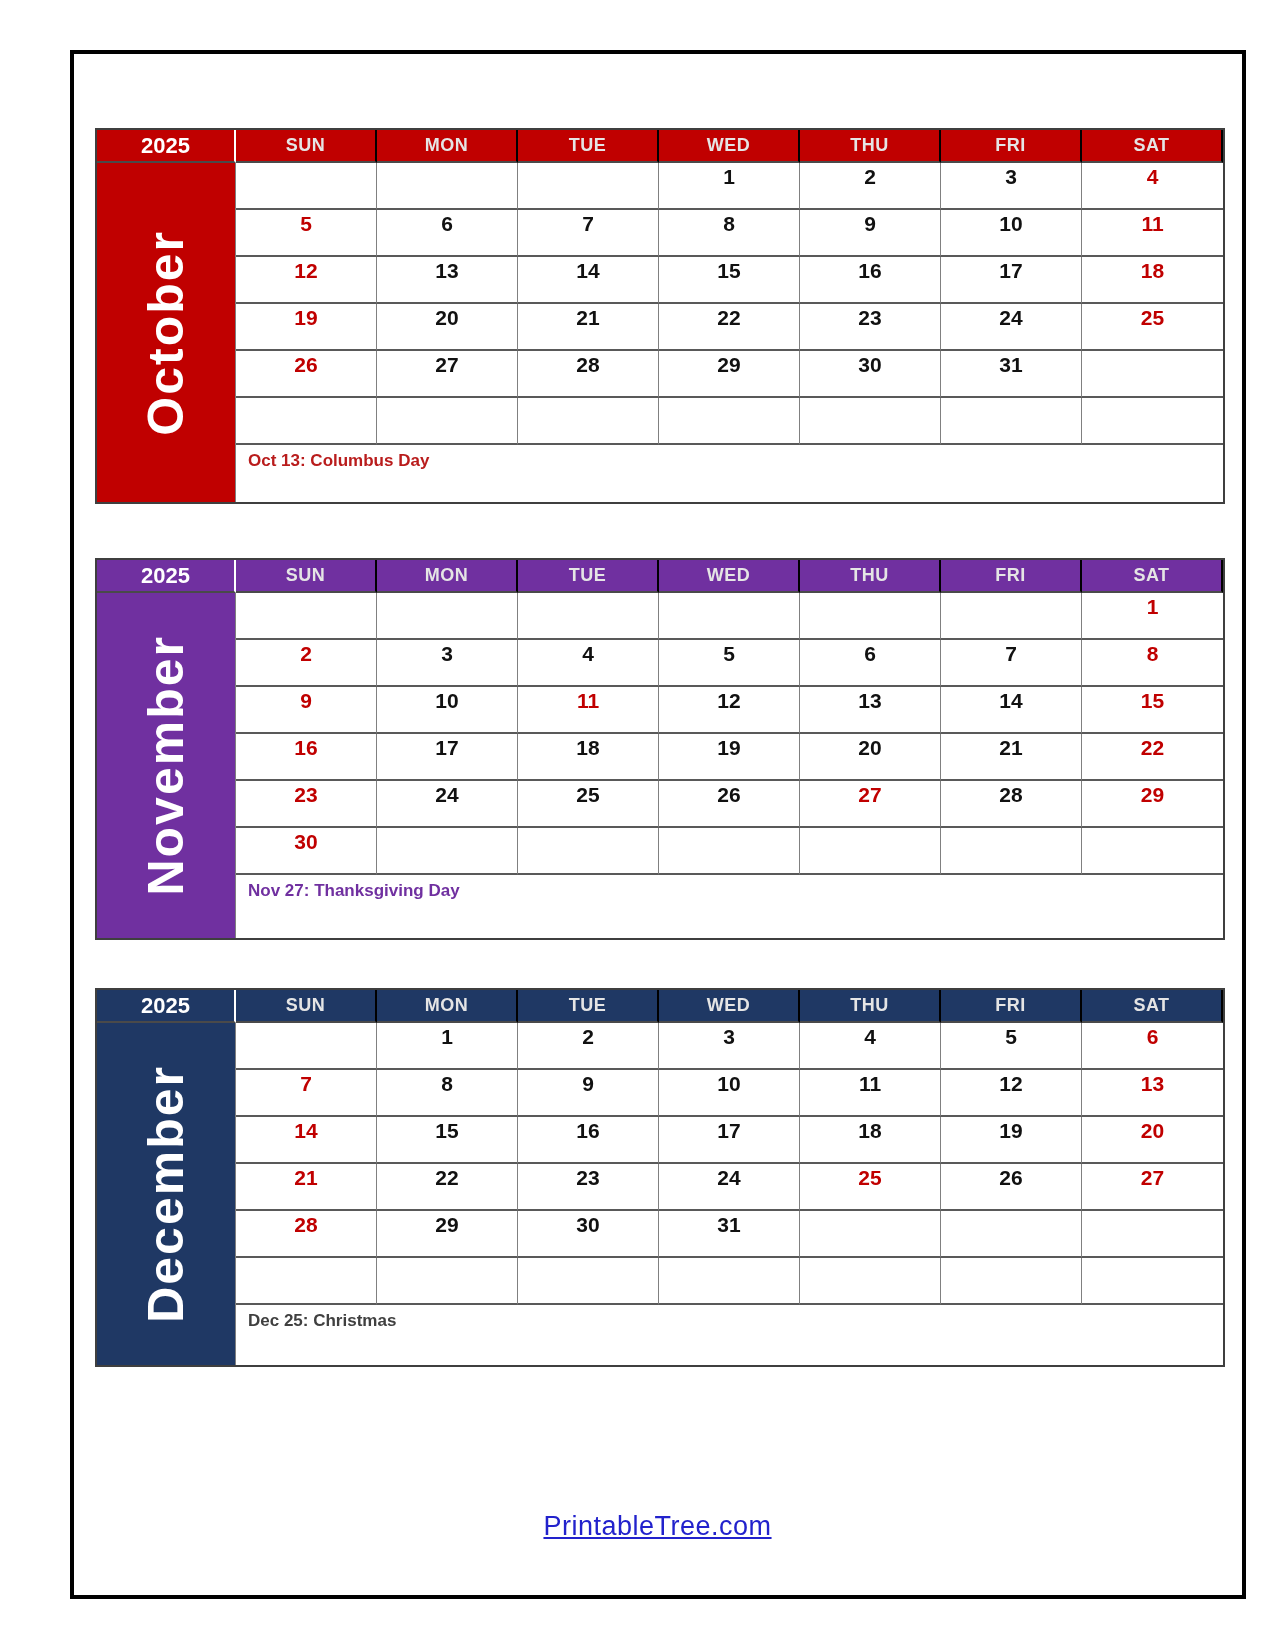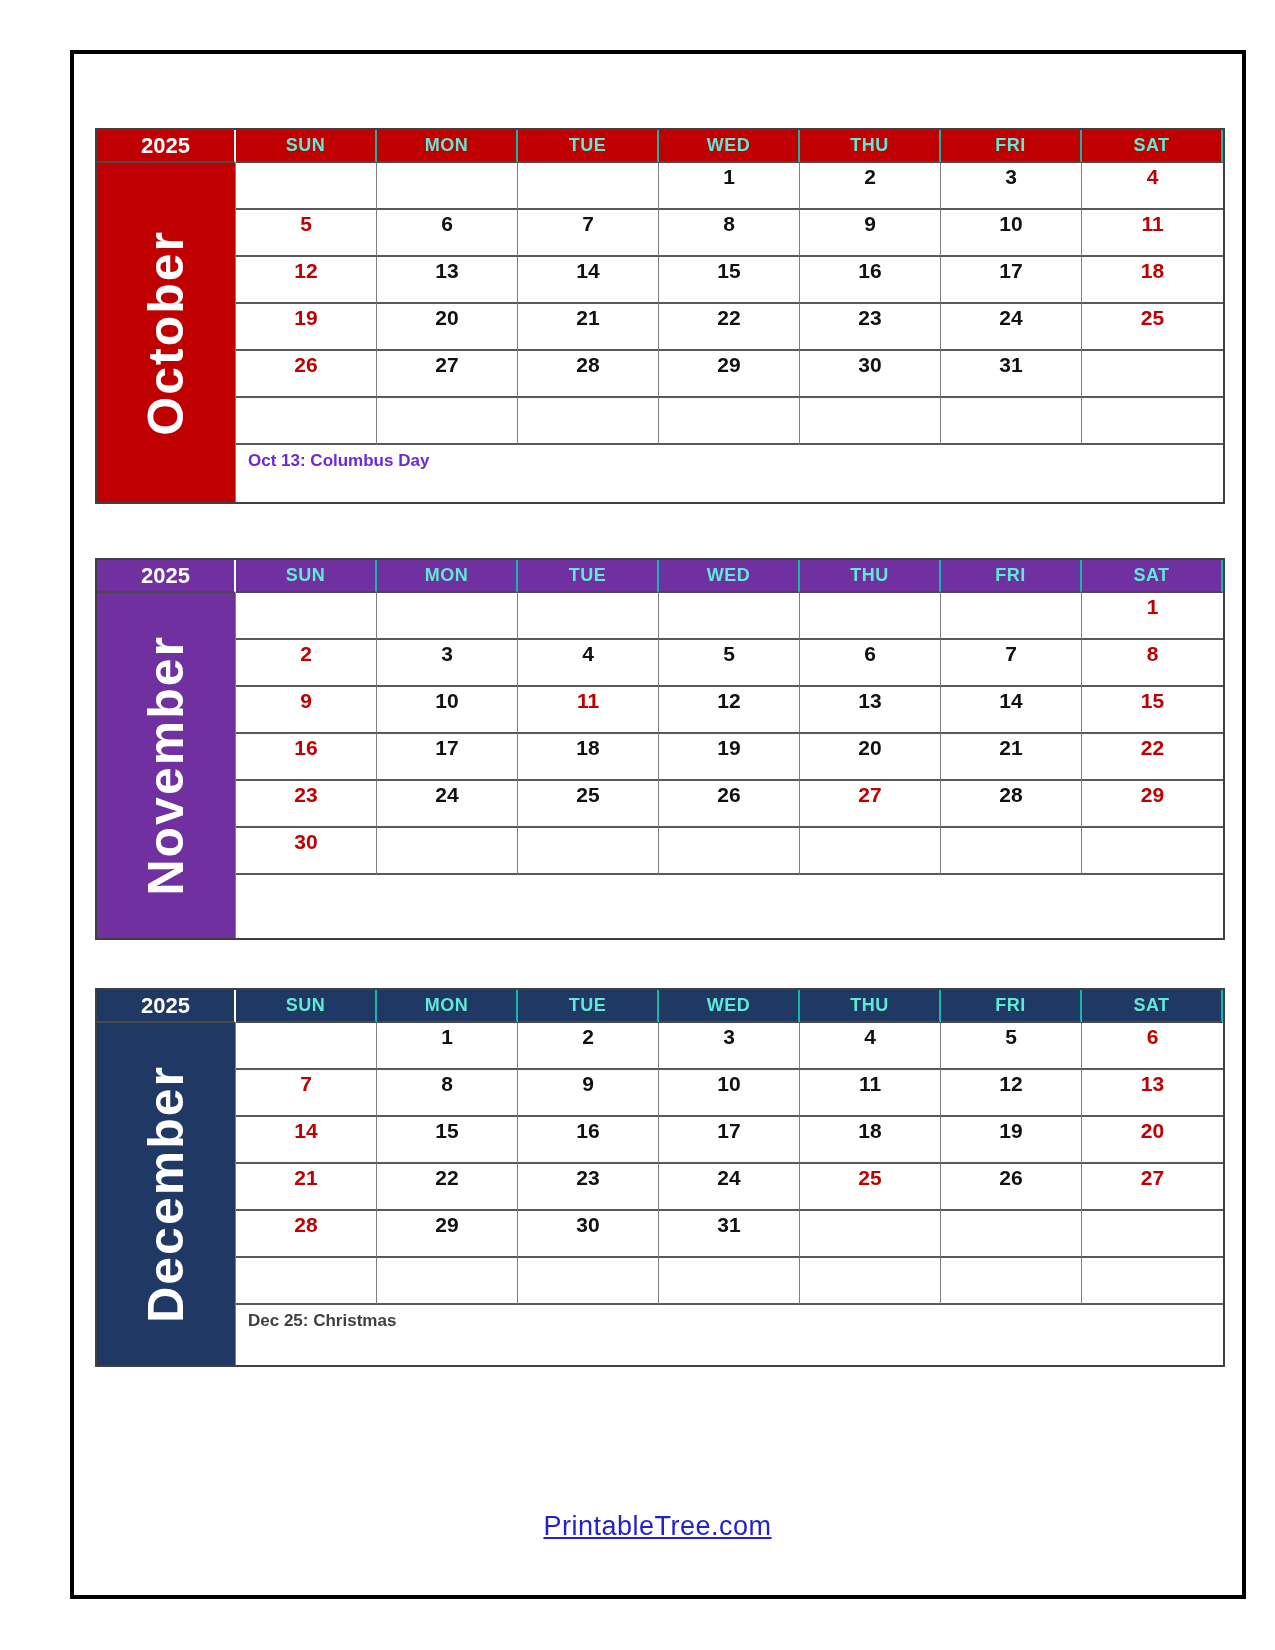--- a/index.html
+++ b/index.html
@@ -23,23 +23,23 @@
   .year-cell {
     grid-column: 1; grid-row: 1;
     background: var(--accent);
     color: #fff; font-weight: bold; font-size: 22px;
     display: flex; align-items: center; justify-content: center;
     border-right: 2px solid #fff;
     border-bottom: 2px solid #4a4a4a;
   }
   .day-head {
     background: var(--accent);
-    color: #5eead4; font-weight: bold; font-size: 18px;
+    color: #e5e5e5; font-weight: bold; font-size: 18px;
     display: flex; align-items: center; justify-content: center;
-    border-right: 2px solid #14b8a6;
+    border-right: 2px solid #000000;
     border-bottom: 2px solid #4a4a4a;
     letter-spacing: 0.5px;
   }
   .day-head:last-of-type { border-right: none; }
 
   .month-cell {
     grid-column: 1; grid-row: 2 / span 7;
     background: var(--accent);
     border-right: 1px solid #7f7f7f;
     display: flex; align-items: center; justify-content: center;
@@ -132,21 +132,21 @@
         <div class="date-cell">30</div>
         <div class="date-cell">31</div>
         <div class="date-cell last-col"></div>
         <div class="date-cell"></div>
         <div class="date-cell"></div>
         <div class="date-cell"></div>
         <div class="date-cell"></div>
         <div class="date-cell"></div>
         <div class="date-cell"></div>
         <div class="date-cell last-col"></div>
-        <div class="holiday-cell" style="color: #6d28d9; border-radius: 23px;">
+        <div class="holiday-cell" style="color: #b91c1c; border-radius: 23px;">
           <div>Oct 13: Columbus Day</div>
         </div>
       </div>
       <div class="cal cal-1" style="--accent: #7030A0;">
         <div class="year-cell">2025</div>
         <div class="day-head">SUN</div>
         <div class="day-head">MON</div>
         <div class="day-head">TUE</div>
         <div class="day-head">WED</div>
         <div class="day-head">THU</div>
@@ -191,20 +191,21 @@
         <div class="date-cell">28</div>
         <div class="date-cell last-col red">29</div>
         <div class="date-cell red">30</div>
         <div class="date-cell"></div>
         <div class="date-cell"></div>
         <div class="date-cell"></div>
         <div class="date-cell"></div>
         <div class="date-cell"></div>
         <div class="date-cell last-col"></div>
         <div class="holiday-cell" style="color: rgb(112, 48, 160);">
+          <div>Nov 27: Thanksgiving Day</div>
         </div>
       </div>
       <div class="cal cal-2" style="--accent: #1F3864;">
         <div class="year-cell">2025</div>
         <div class="day-head">SUN</div>
         <div class="day-head">MON</div>
         <div class="day-head">TUE</div>
         <div class="day-head">WED</div>
         <div class="day-head">THU</div>
         <div class="day-head">FRI</div>

